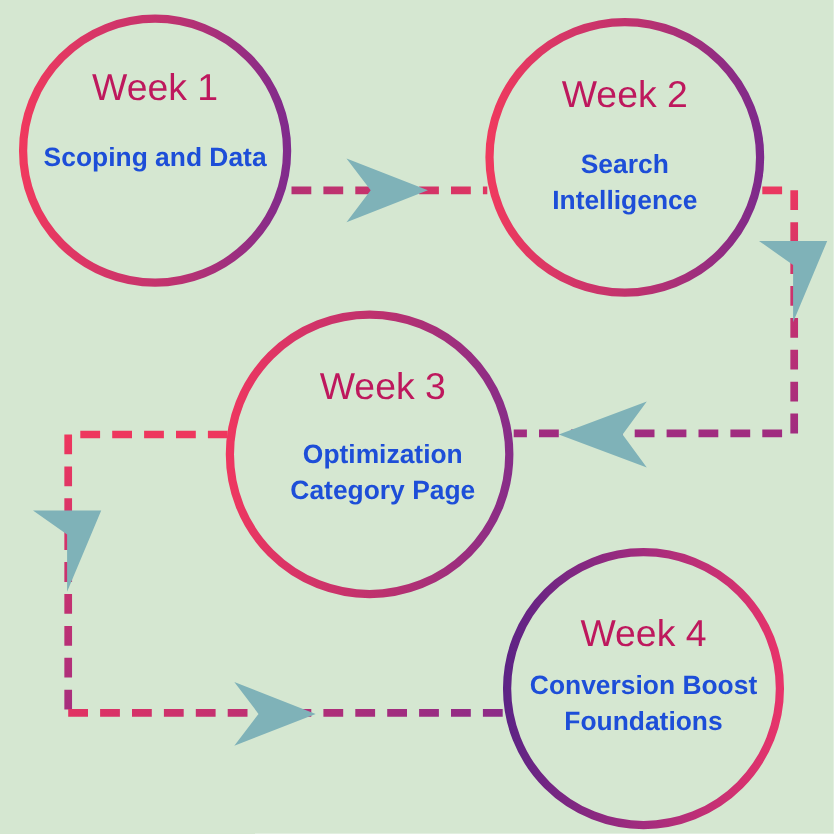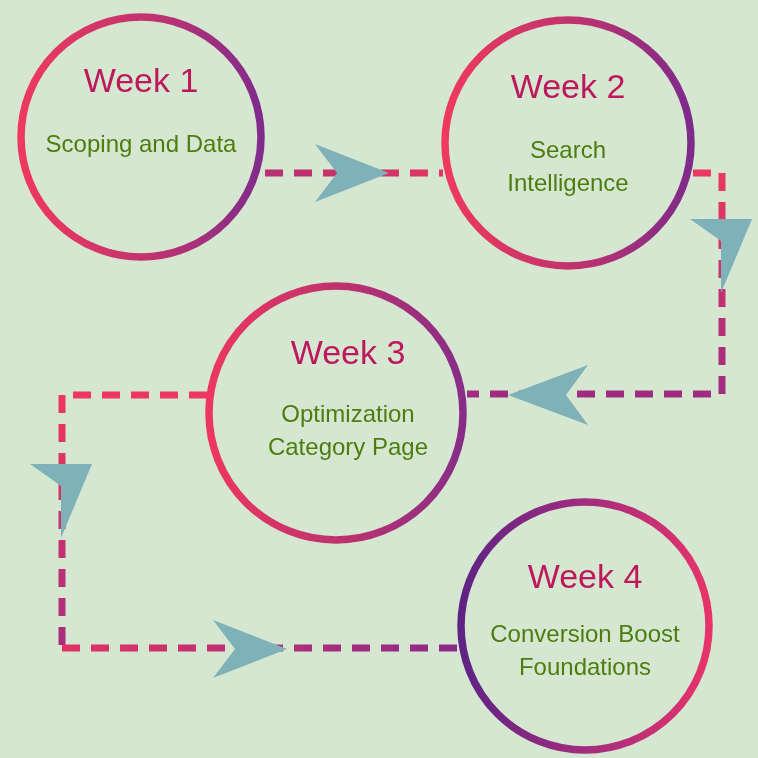--- a/index.html
+++ b/index.html
@@ -20,28 +20,28 @@
     text-align:center;
   }
   .week-title{
     font-size:34px;
     font-weight:400;
     color:#be185d;
     line-height:1.2;
   }
   .subtitle{
     font-size:24px;
-    font-weight:400;
-    color:#4d7c0f;
+    font-weight:700;
+    color:#1d4ed8;
     line-height:33px;
   }
   .step1{left:1px;top:60px;gap:26px;}
   .step2{left:428px;top:66px;gap:26px;}
   .step3{left:208px;top:332px;gap:24px;}
-  .step4{left:445px;top:556px;gap:20px;text-align:center;}
+  .step4{left:445px;top:556px;gap:10px;text-align:center;}
 </style>
 </head>
 <body>
 
 <div class="stage">
 
   <svg width="758" height="758" viewBox="0 0 758 758">
     <defs>
       <linearGradient id="g1" gradientUnits="userSpaceOnUse" x1="18" y1="137" x2="264" y2="137">
         <stop offset="0" stop-color="#f0395e"></stop>

